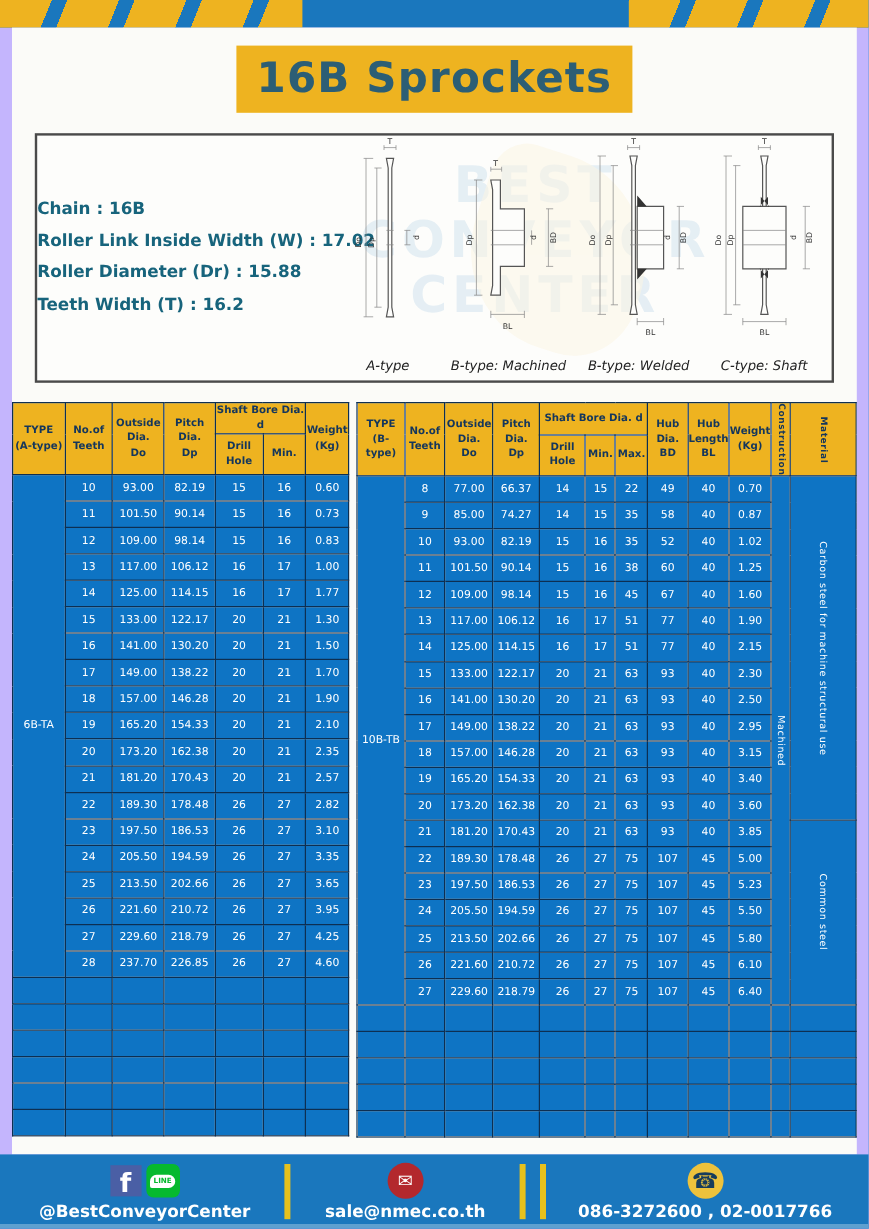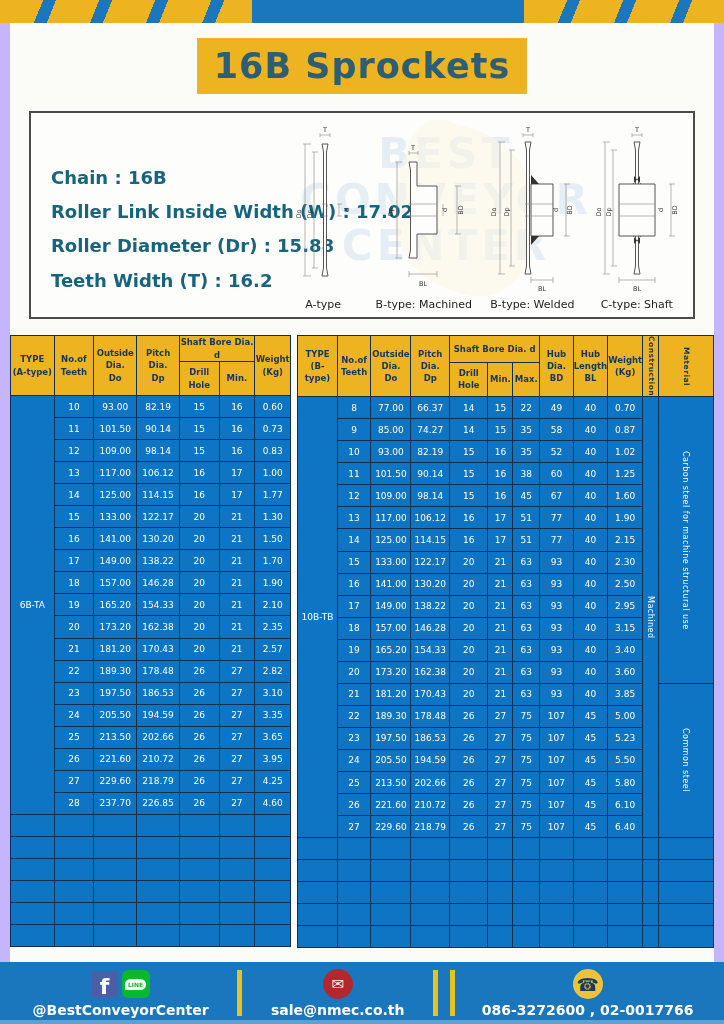--- a/index.html
+++ b/index.html
@@ -24,27 +24,27 @@
 
   
   .spec-box { position:relative; margin:17px auto 0; width:666px; height:208px;
               border:2px solid #4a4a4a; background:#fdfdfb; display:flex; overflow:hidden; }
   .watermark { position:absolute; left:250px; top:18px; width:330px; text-align:center;
                color:#1a77bd; opacity:0.10; font-weight:bold; font-size:42px; line-height:1.1;
                letter-spacing:4px; pointer-events:none; }
   .watermark .blob { position:absolute; left:110px; top:0px; width:150px; height:160px;
                      background:#eeb320; opacity:0.55; border-radius:20% 60% 35% 55%;
                      transform:rotate(18deg); }
-  .specs { width:248px; padding:48px 0 0 20px; color:#17647c; font-weight:bold;
-           font-size:18px; line-height:1.9; white-space:nowrap; position:relative; z-index:2; }
+  .specs { width:248px; padding:48px 0 0 0; color:#17647c; font-weight:bold;
+           font-size:14px; line-height:1.9; white-space:nowrap; position:relative; z-index:2; }
   .diagrams { flex:1; display:flex; justify-content:space-around; align-items:flex-end;
               padding:4px 4px 6px 0; position:relative; z-index:2; }
   .figure { display:flex; flex-direction:column; align-items:center; }
   .figure svg { display:block; }
-  .fig-label { font-size:11px; color:#222; margin-top:2px; }
+  .fig-label { font-size:11px; color:#222; margin-top:14px;font-style:italic; }
   .dwg { stroke:#555; stroke-width:1; fill:#fdfdfb; }
   .dim { stroke:#888; stroke-width:0.6; fill:none; }
   .dimtxt { font-size:6.5px; fill:#333; font-family:"DejaVu Sans", sans-serif; }
   .weld { fill:#333; stroke:none; }
 
   
   .tables { display:flex; justify-content:center; gap:6px; margin-top:16px; }
   table { border-collapse:collapse; table-layout:fixed; }
   th,td { border:1px solid #0d2f52; text-align:center; vertical-align:middle;
           overflow:hidden; padding:0; }

